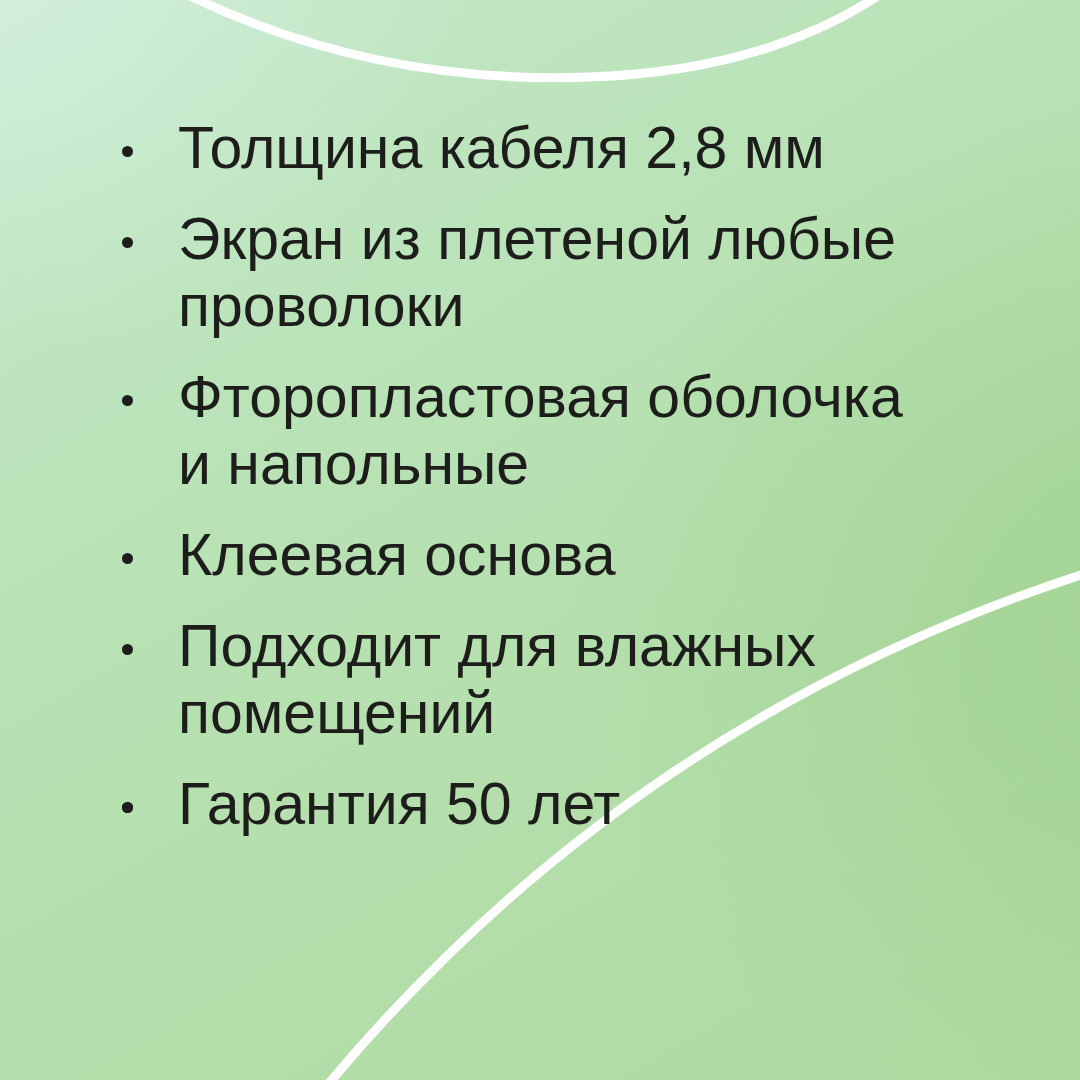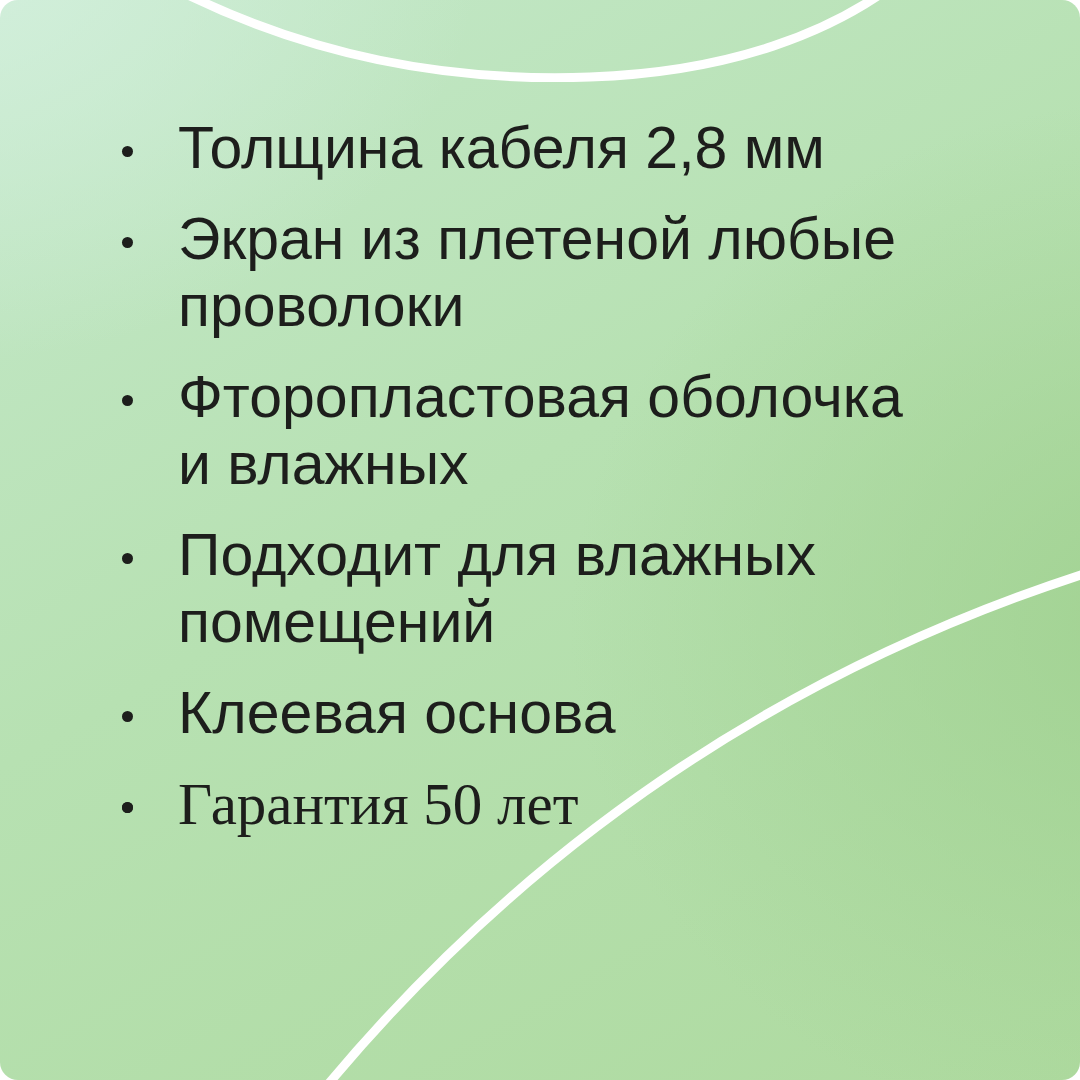--- a/index.html
+++ b/index.html
@@ -14,21 +14,20 @@
   }
   .canvas {
     position: relative;
     width: 1080px;
     height: 1080px;
     overflow: hidden;
     background:
       radial-gradient(90% 70% at -5% -5%, rgba(212,240,222,0.95) 0%, rgba(212,240,222,0) 55%),
       radial-gradient(85% 75% at 108% 58%, rgba(160,209,144,0.9) 0%, rgba(160,209,144,0) 65%),
       linear-gradient(150deg, #c4e8ca 0%, #b7e1b2 45%, #aeda9f 100%);
-    border-radius: 18px;
   }
   .curves {
     position: absolute;
     left: 0;
     top: 0;
     width: 1080px;
     height: 1080px;
     display: block;
   }
   ul.features {
@@ -44,21 +43,20 @@
     position: relative;
     margin: 0 0 24px 0;
     padding-left: 56px;
     font-size: 59px;
     line-height: 67px;
     color: #1d1e1c;
     letter-spacing: 0px;
   }
   ul.features li:last-child {
     margin-bottom: 12px;
-    font-family: Liberation Serif, serif;
   }
   .dot {
     position: absolute;
     left: 0;
     top: 31px;
     width: 11px;
     height: 11px;
     border-radius: 50%;
     background: #1d1e1c;
   }
@@ -82,30 +80,30 @@
       <span class="txt">Толщина кабеля 2,8 мм</span>
     </li>
     <li>
       <span class="dot"></span>
       <span class="txt">Экран из плетеной любые
 проволоки</span>
     </li>
     <li>
       <span class="dot"></span>
       <span class="txt">Фторопластовая оболочка
-и влажных</span>
+и напольные</span>
+    </li>
+    <li>
+      <span class="dot"></span>
+      <span class="txt">Клеевая основа</span>
     </li>
     <li>
       <span class="dot"></span>
       <span class="txt">Подходит для влажных
 помещений</span>
-    </li>
-    <li>
-      <span class="dot"></span>
-      <span class="txt">Клеевая основа</span>
     </li>
     <li>
       <span class="dot"></span>
     </li>
     <li>
       <span class="dot"></span>
       <span class="txt">Гарантия 50 лет</span>
     </li>
   </ul>
 

